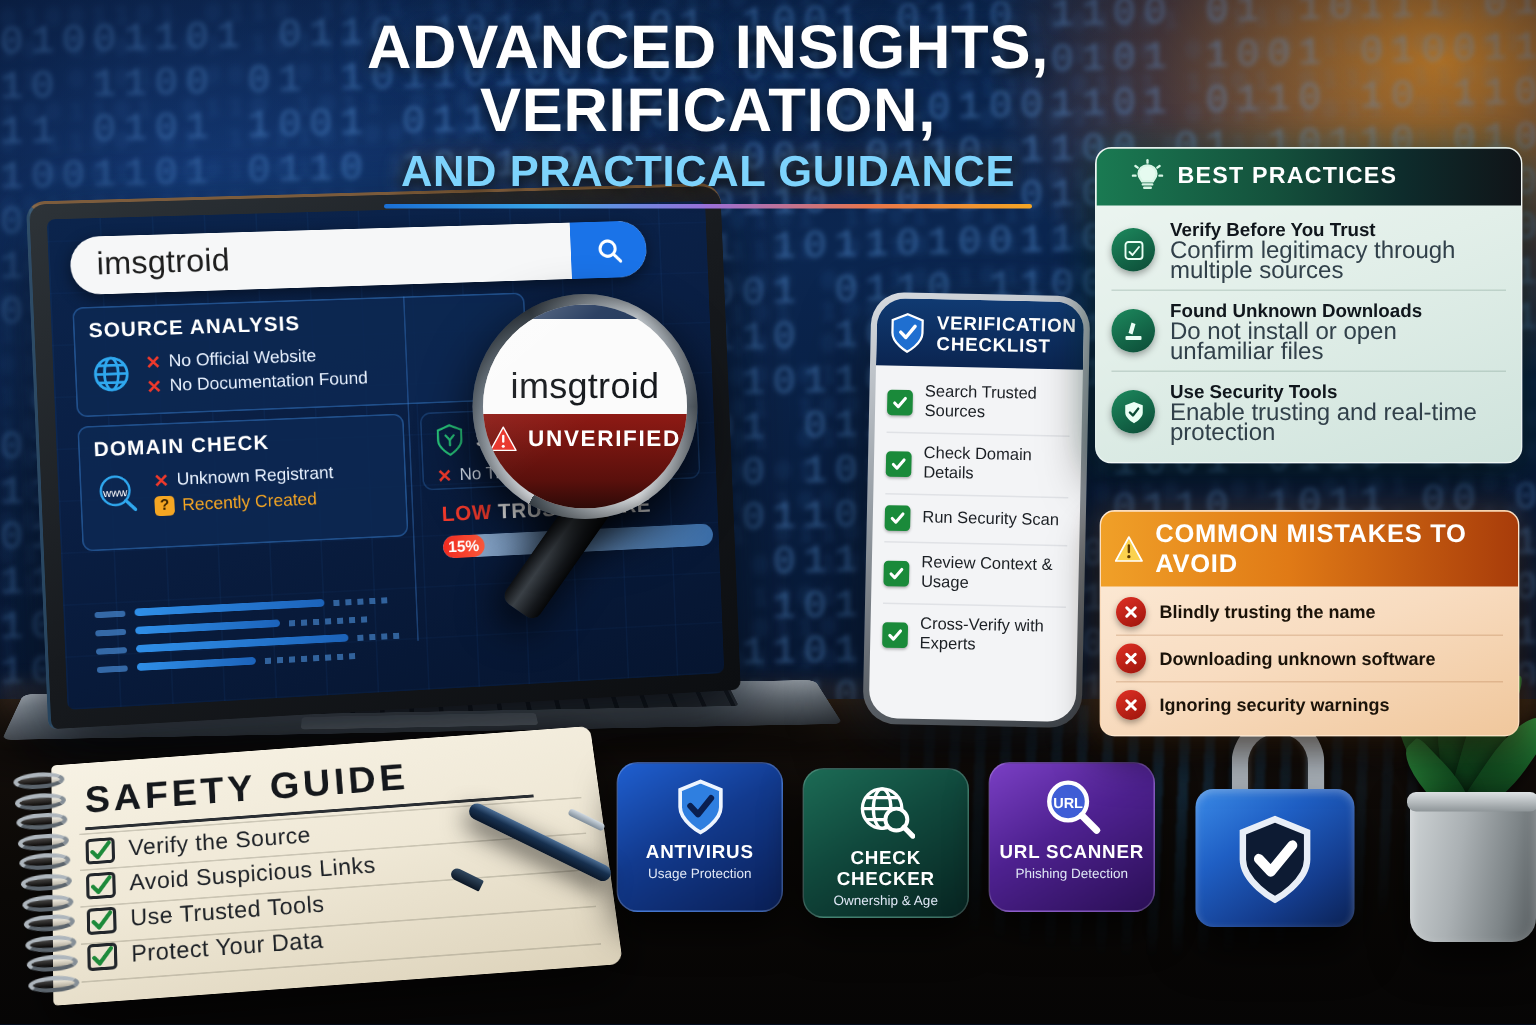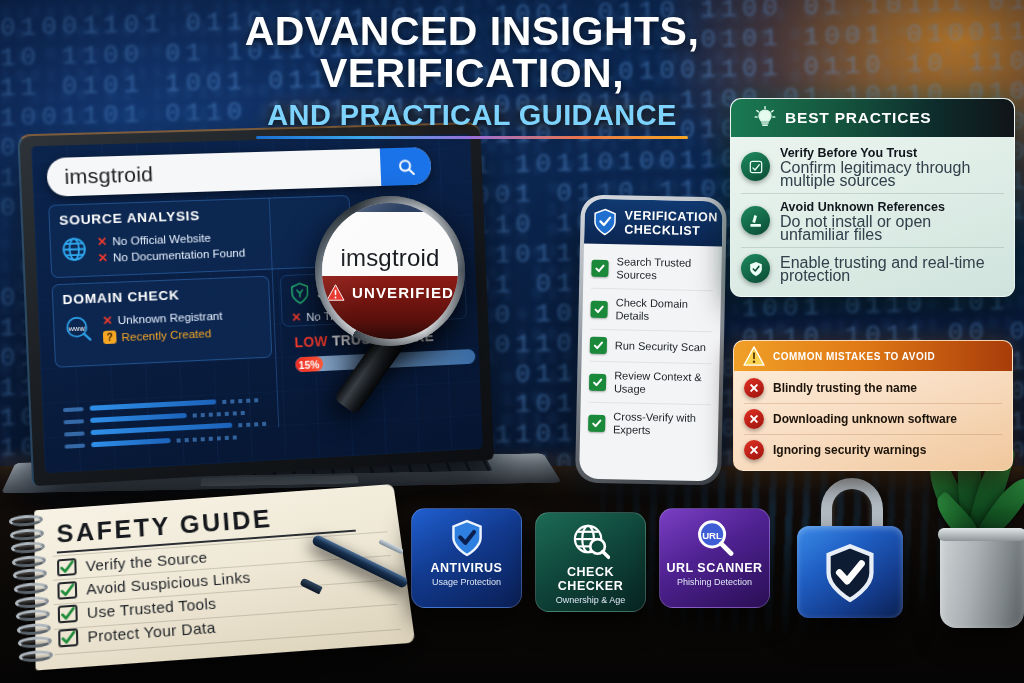--- a/index.html
+++ b/index.html
@@ -239,21 +239,21 @@
   #common-mistakes { position:absolute; left:733px; top:340px; width:280px; z-index:30;
     border-radius:10px; overflow:hidden;
     background:linear-gradient(160deg,#fdeedd 0%,#f8dcc0 55%,#f0c79c 100%);
     box-shadow:0 12px 30px rgba(0,0,0,.6), 0 0 22px rgba(230,130,40,.25);
     border:1px solid rgba(255,225,190,.45);
   }
   .cm-header {
     background:linear-gradient(90deg,#f0a028 0%,#e07a16 45%,#a83c0a 100%);
     padding:5px 9px; display:flex; align-items:center; gap:8px;
   }
-  .cm-title { font-size:10px; font-weight:bold; color:#fff; letter-spacing:.5px;}
+  .cm-title { font-size:17px; font-weight:bold; color:#fff; letter-spacing:.5px;}
   .cm-body { padding:2px 10px 5px 10px;}
   .cm-item { display:flex; align-items:center; gap:9px; padding:5px 0;
     border-bottom:1px solid rgba(170,110,60,.26);}
   .cm-item:last-child { border-bottom:none; }
   .cm-x {
     width:20px; height:20px; min-width:20px; border-radius:50%;
     background:linear-gradient(150deg,#e03024,#9c140c);
     display:flex;align-items:center;justify-content:center;
     box-shadow:0 2px 4px rgba(0,0,0,.35);
   }
@@ -617,32 +617,33 @@
           </div>
         </div>
         <div class="bp-item">
           <div class="bp-ico">
             <svg viewBox="0 0 24 24" fill="#eafff5">
               <path d="M9.5 3 L13.5 4.5 L10.5 15 L6.5 13.5 Z"></path>
               <rect x="3.5" y="16.5" width="16" height="4" rx="1"></rect>
             </svg>
           </div>
           <div>
-            <div class="bp-h">Avoid Unknown References</div>
+            <div class="bp-h">Found Unknown Downloads</div>
             <div class="bp-s">Do not install or open unfamiliar files</div>
           </div>
         </div>
         <div class="bp-item">
           <div class="bp-ico">
             <svg viewBox="0 0 24 26" fill="#eafff5">
               <path d="M12 1.5 L21.5 5.2 V13.4 C21.5 19.8 12 24.6 12 24.6 C12 24.6 2.5 19.8 2.5 13.4 V5.2 Z"></path>
               <path d="M7.6 13 L10.8 16.2 L16.6 8.8" fill="none" stroke="#0c4a36" stroke-width="2.6" stroke-linecap="round" stroke-linejoin="round"></path>
             </svg>
           </div>
           <div>
+            <div class="bp-h">Use Security Tools</div>
             <div class="bp-s">Enable trusting and real-time protection</div>
           </div>
         </div>
       </div>
   </div>
 
   <div id="common-mistakes">
     <div class="cm-header">
       <svg style="width:22px;height:20px;" viewBox="0 0 24 22">
         <path d="M12 1 L23 21 H1 Z" fill="#fbd24e" stroke="#fff" stroke-width="1.4" stroke-linejoin="round"></path>

